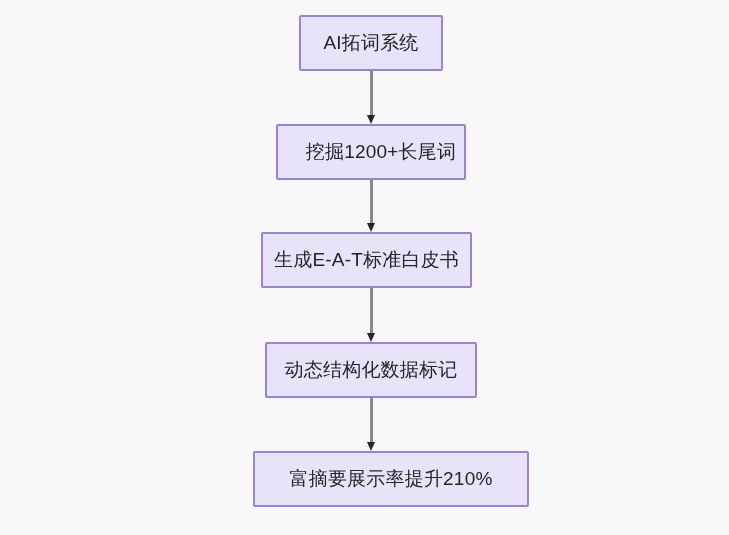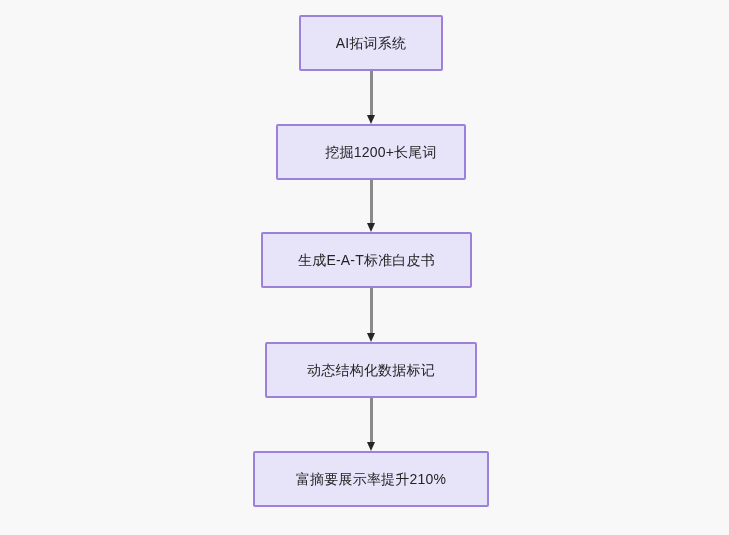--- a/index.html
+++ b/index.html
@@ -21,21 +21,21 @@
   .node {
     position: absolute;
     box-sizing: border-box;
     background: #e7e4fa;
     border: 2px solid #9d80d8;
     border-radius: 2px;
     display: flex;
     align-items: center;
     justify-content: center;
     color: #242424;
-    font-size: 14px;
+    font-size: 19px;
     line-height: 1.2;
     letter-spacing: 0.2px;
     white-space: nowrap;
     text-align: center;
   }
   .node-label {
     display: block;
   }
   .edge {
     position: absolute;
@@ -57,21 +57,21 @@
     border-left: 4.5px solid transparent;
     border-right: 4.5px solid transparent;
     border-top: 9px solid #262626;
   }
 
   
   .node-1 { left: 299px; top: 15px;  width: 144px; height: 56px; }
   .node-2 { left: 276px; top: 124px; width: 190px; height: 56px; padding-left: 20px; }
   .node-3 { left: 261px; top: 232px; width: 211px; height: 56px; }
   .node-4 { left: 265px; top: 342px; width: 212px; height: 56px; text-align: center; }
-  .node-5 { left: 253px; top: 451px; width: 236px; height: 56px; }
+  .node-5 { left: 253px; top: 451px; width: 276px; height: 56px; }
 
   
   .edge-1 { left: 366.5px; top: 71px;  height: 53px; }
   .edge-2 { left: 366.5px; top: 180px; height: 52px; }
   .edge-3 { left: 366.5px; top: 288px; height: 54px; }
   .edge-4 { left: 366.5px; top: 398px; height: 53px; }
   .edge-1 .edge-line { height: 45px; }
   .edge-2 .edge-line { height: 44px; }
   .edge-3 .edge-line { height: 46px; }
   .edge-4 .edge-line { height: 45px; }

